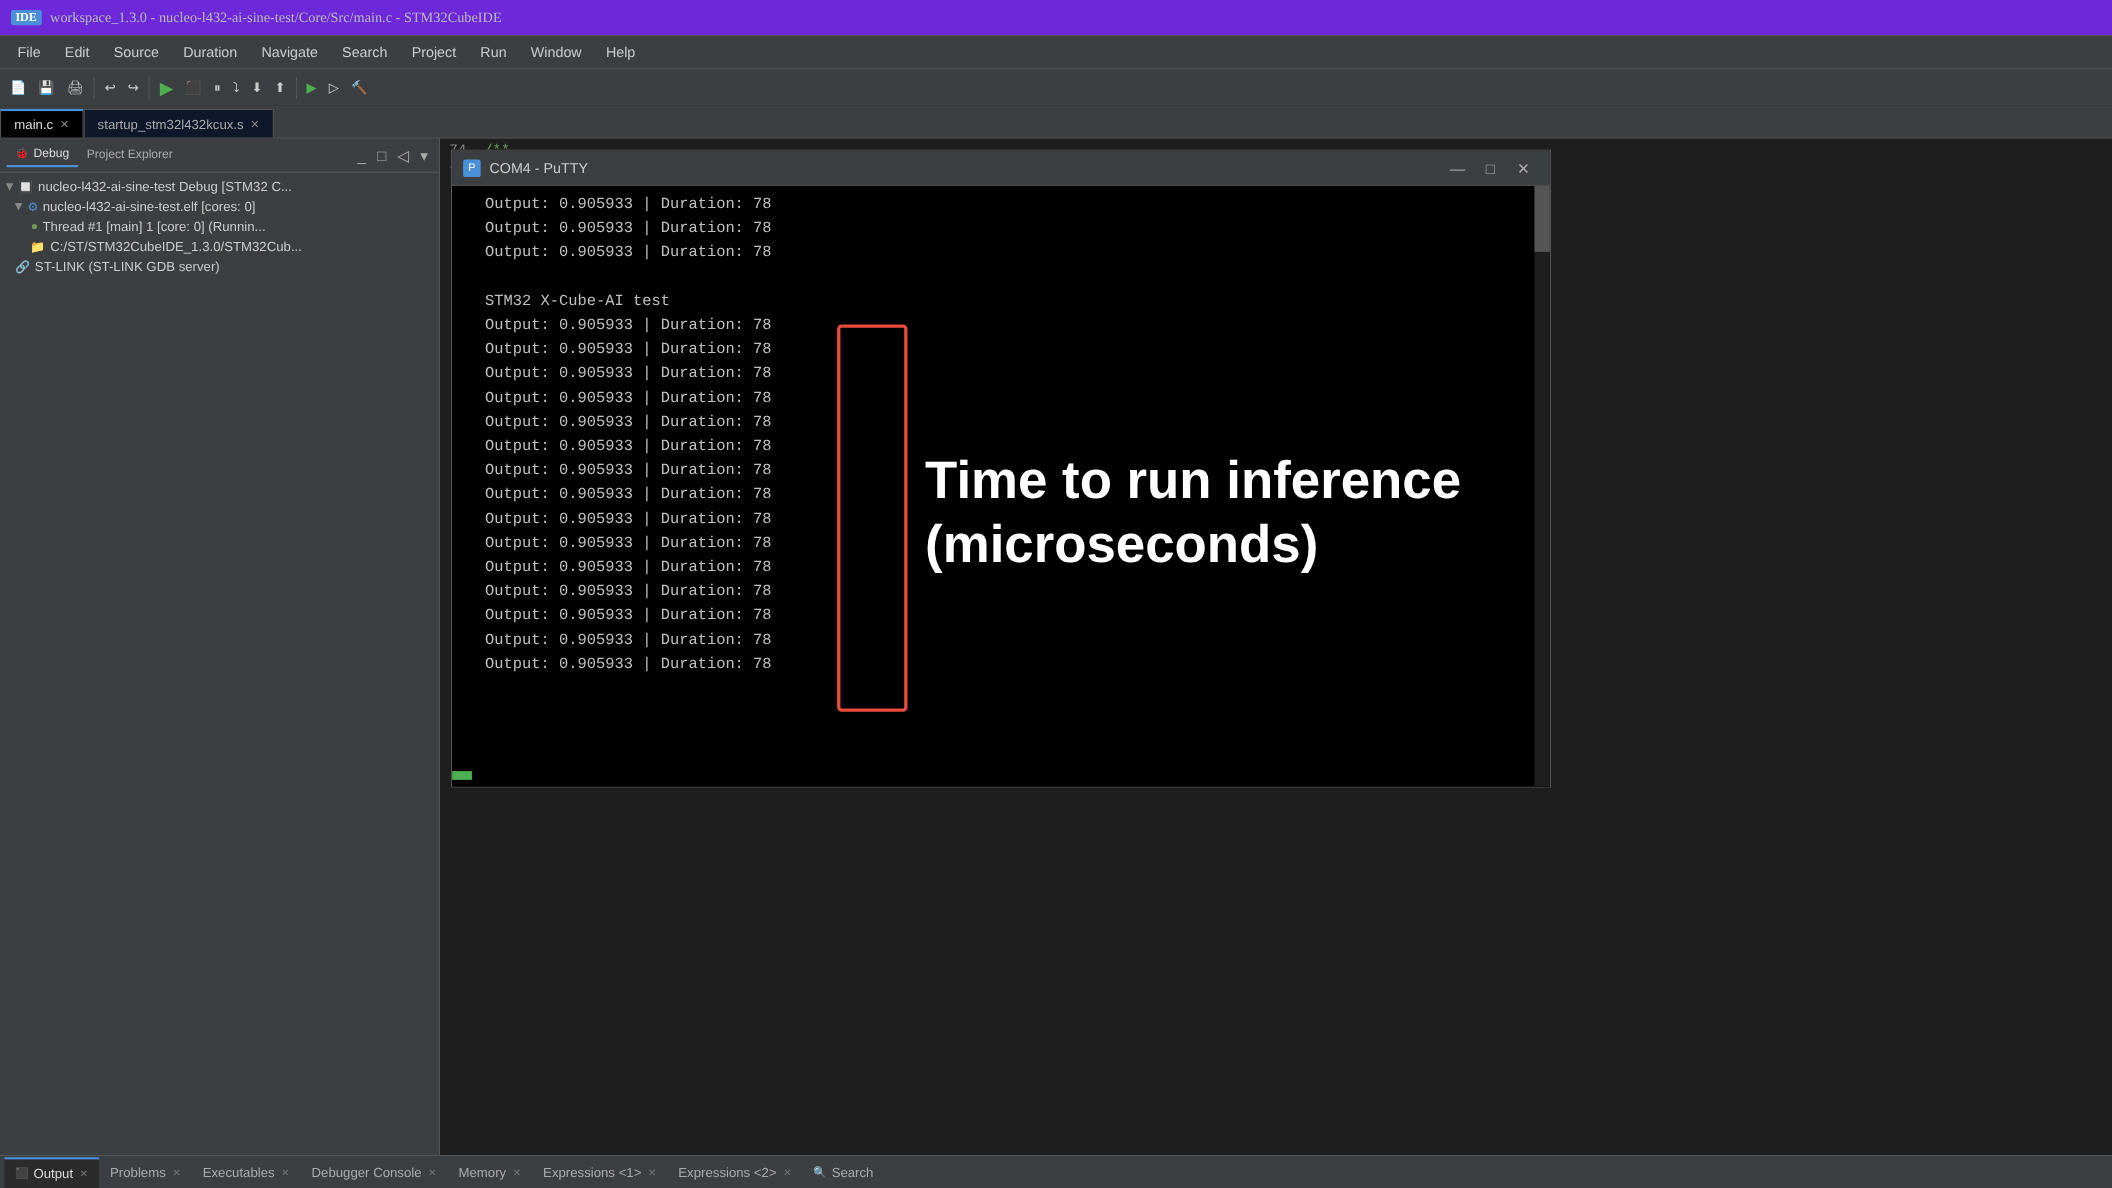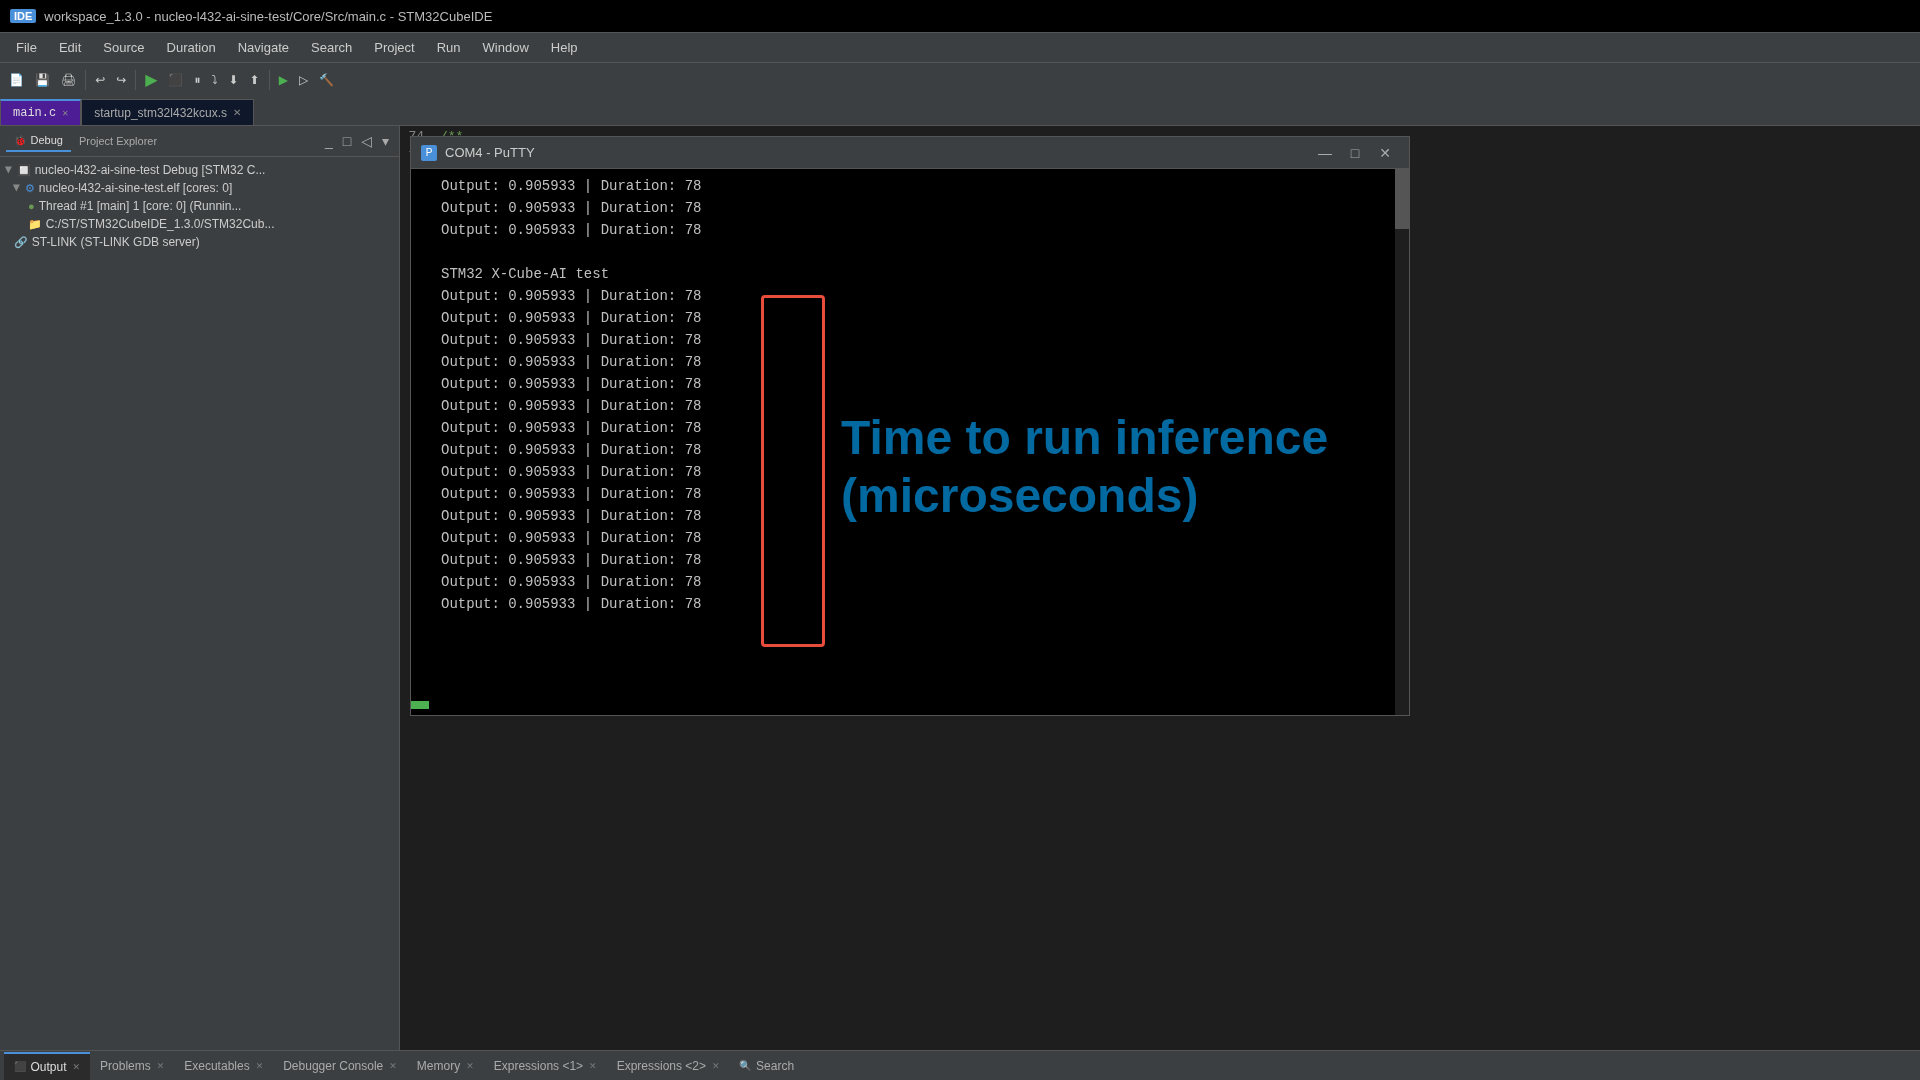--- a/index.html
+++ b/index.html
@@ -1,27 +1,28 @@
 <!DOCTYPE html>
 <html><head>
   <meta charset="utf-8">
   <style>
     * { margin: 0; padding: 0; box-sizing: border-box; }
     body { width: 1920px; height: 1080px; overflow: hidden; background: #2b2b2b; font-family: 'Segoe UI', Arial, sans-serif; }
 
     
     #title-bar {
-      background: #000000;
+      background: #6d28d9;
       color: #bbb;
       height: 32px;
       display: flex;
       align-items: center;
       padding: 0 10px;
       font-size: 13px;
       gap: 8px;
+      font-family: Liberation Serif, serif;
     }
     #title-bar .ide-icon {
       color: #4a90d9;
       font-weight: bold;
       font-size: 14px;
       background: #4a90d9;
       color: white;
       padding: 1px 4px;
       border-radius: 2px;
       font-size: 11px;
@@ -86,24 +87,23 @@
       display: flex; align-items: center;
       font-size: 12px;
       color: #aaa;
       border: 1px solid #555;
       border-bottom: none;
       background: #0f172a;
       cursor: pointer;
       gap: 6px;
     }
     .editor-tab.active {
-      background: #4c1d95;
+      background: #000000;
       color: #ddd;
       border-top: 2px solid #4a90d9;
-      font-family: Liberation Mono, monospace;
     }
     .tab-close { font-size: 10px; color: #888; cursor: pointer; }
 
     
     #content-area {
       display: flex;
       flex: 1;
       overflow: hidden;
     }
 
@@ -298,21 +298,21 @@
 
     
     .annotation-box {
       position: absolute;
       border: 3px solid #e74c3c;
       border-radius: 4px;
     }
 
     .annotation-text {
       position: absolute;
-      color: #0369a1;
+      color: #ffffff;
       font-size: 48px;
       font-weight: bold;
       font-family: Arial, sans-serif;
       line-height: 1.2;
       text-shadow: 2px 2px 4px rgba(0,0,0,0.8);
     }
 
     
     #bottom-tabs {
       background: #3c3f41;

